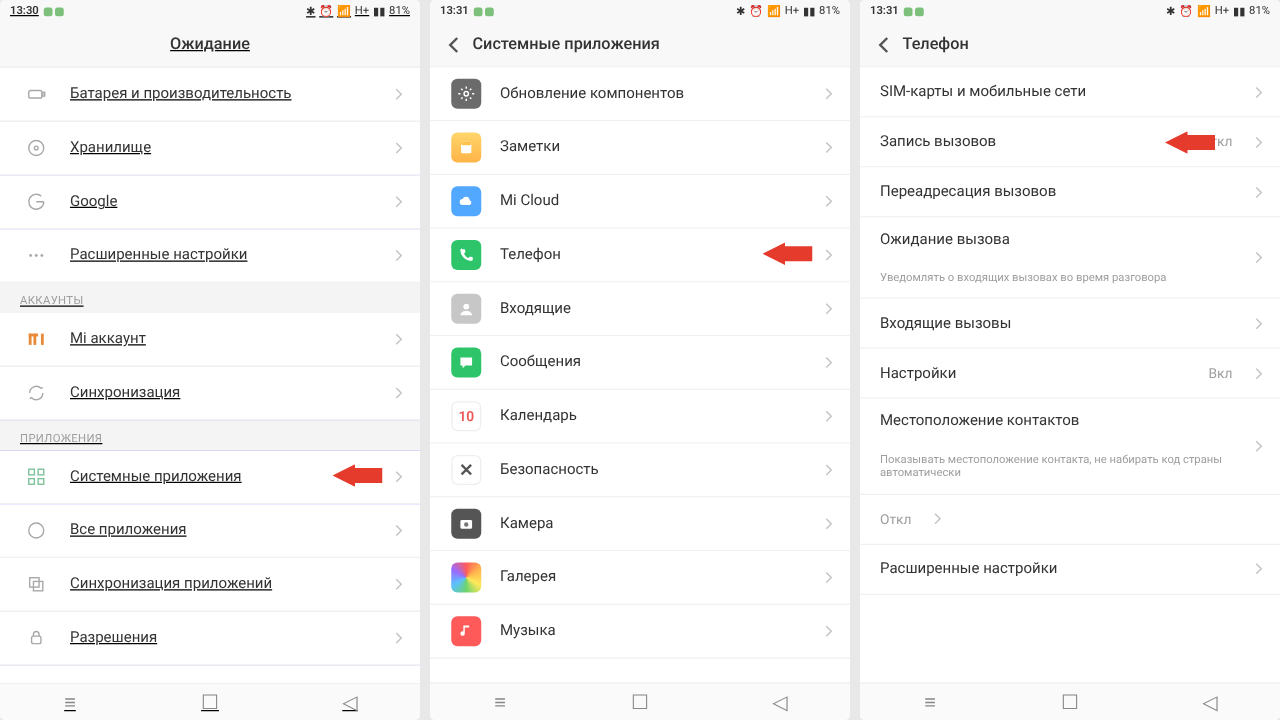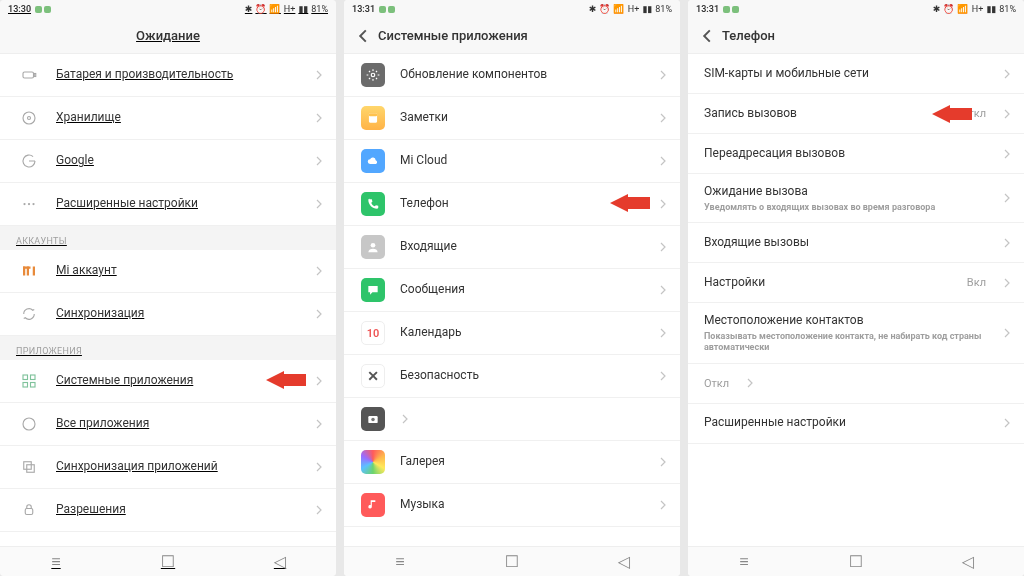--- a/index.html
+++ b/index.html
@@ -91,22 +91,21 @@
   }
   .item .label {
     font-size: 12px;
     color: #333;
     line-height: 1.3;
   }
   .item .sub {
     font-size: 9px;
     color: #9e9e9e;
     line-height: 1.2;
-    margin-top: 2px;
-    font-weight: bold;
+    margin-top: 18px;
   }
   .item .value {
     font-size: 11px;
     color: #9e9e9e;
     margin-right: 16px;
   }
   .item .chev {
     width: 10px; height: 10px;
     display: flex; align-items:center;justify-content:center;
     color: #c4c4c4;
@@ -526,20 +525,23 @@
     </div>
     <div class="item">
       <span class="icon">
           <span class="appicon" style="background:#555">
             <svg width="14" height="14" viewBox="0 0 24 24" fill="#fff">
               <rect x="4" y="7" width="16" height="12" rx="2"></rect>
               <circle cx="12" cy="13" r="3" fill="#777"></circle>
             </svg>
           </span>
         </span>
+      <div class="txt">
+          <div class="label">Камера</div>
+        </div>
       <span class="chev">
           <svg viewBox="0 0 10 10" fill="none" stroke="currentColor" stroke-width="1.2">
             <path d="M3 1l4 4-4 4"></path>
           </svg>
         </span>
     </div>
     <div class="item">
       <span class="icon">
           <span class="appicon" style="background:conic-gradient(#ff5b5b,#ffb74d,#ffe95b,#6cd46c,#5bc1ff,#9a6cff,#ff5b5b)"></span>
         </span>

